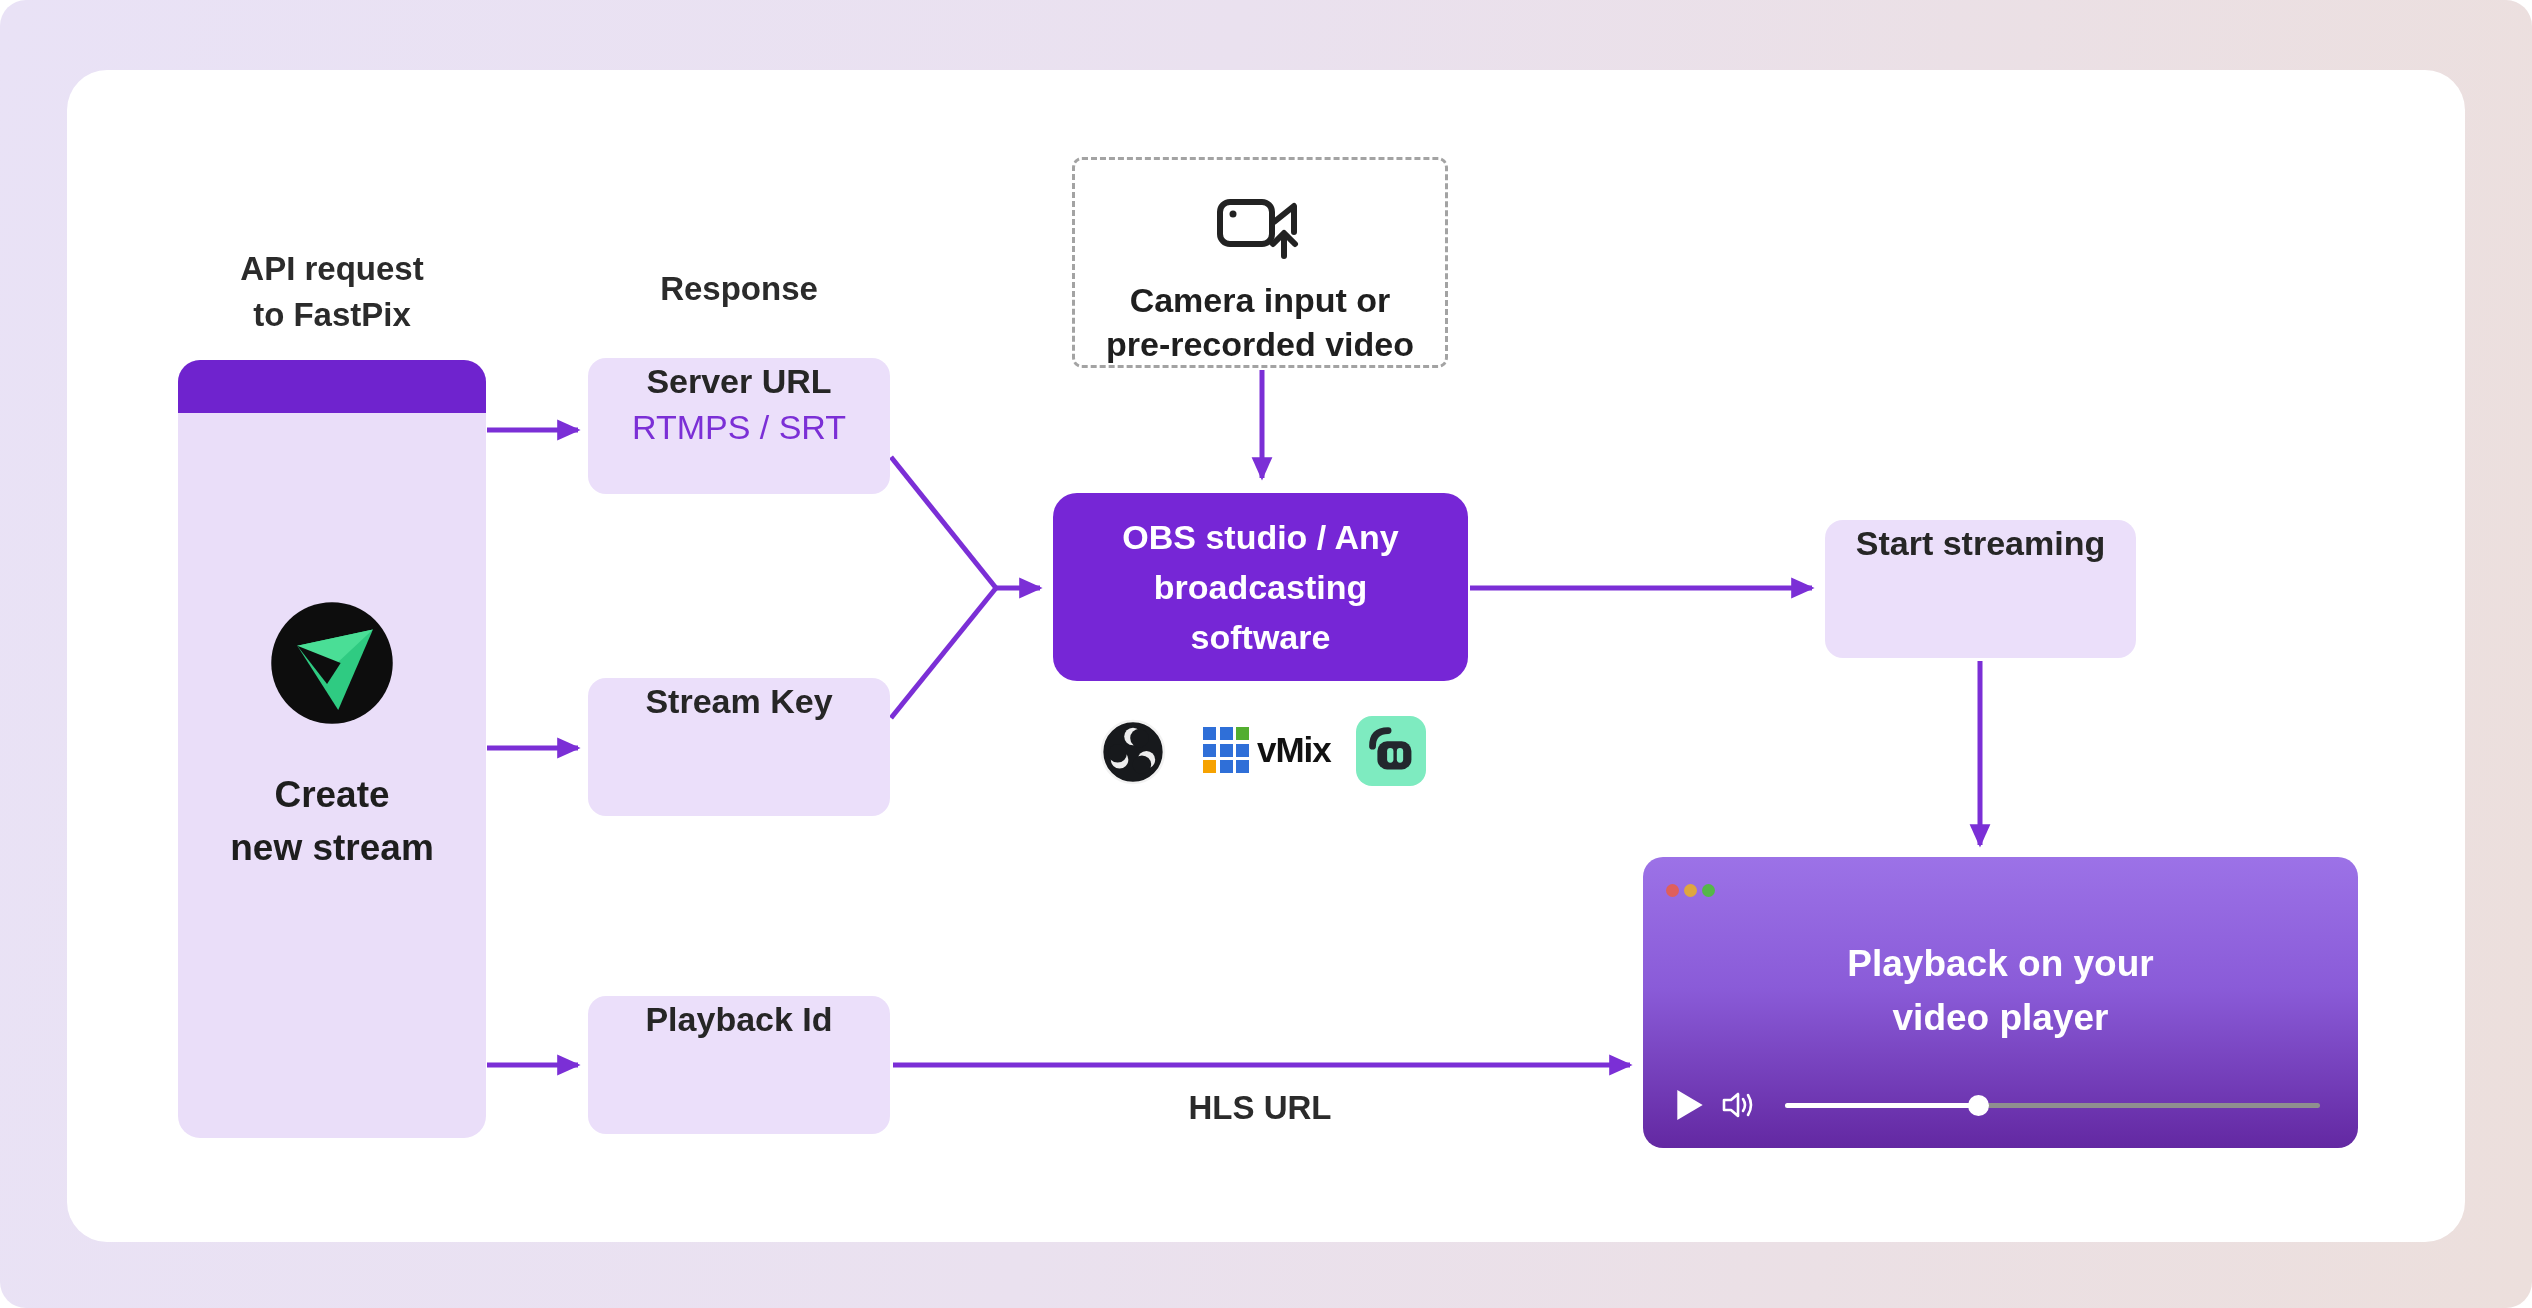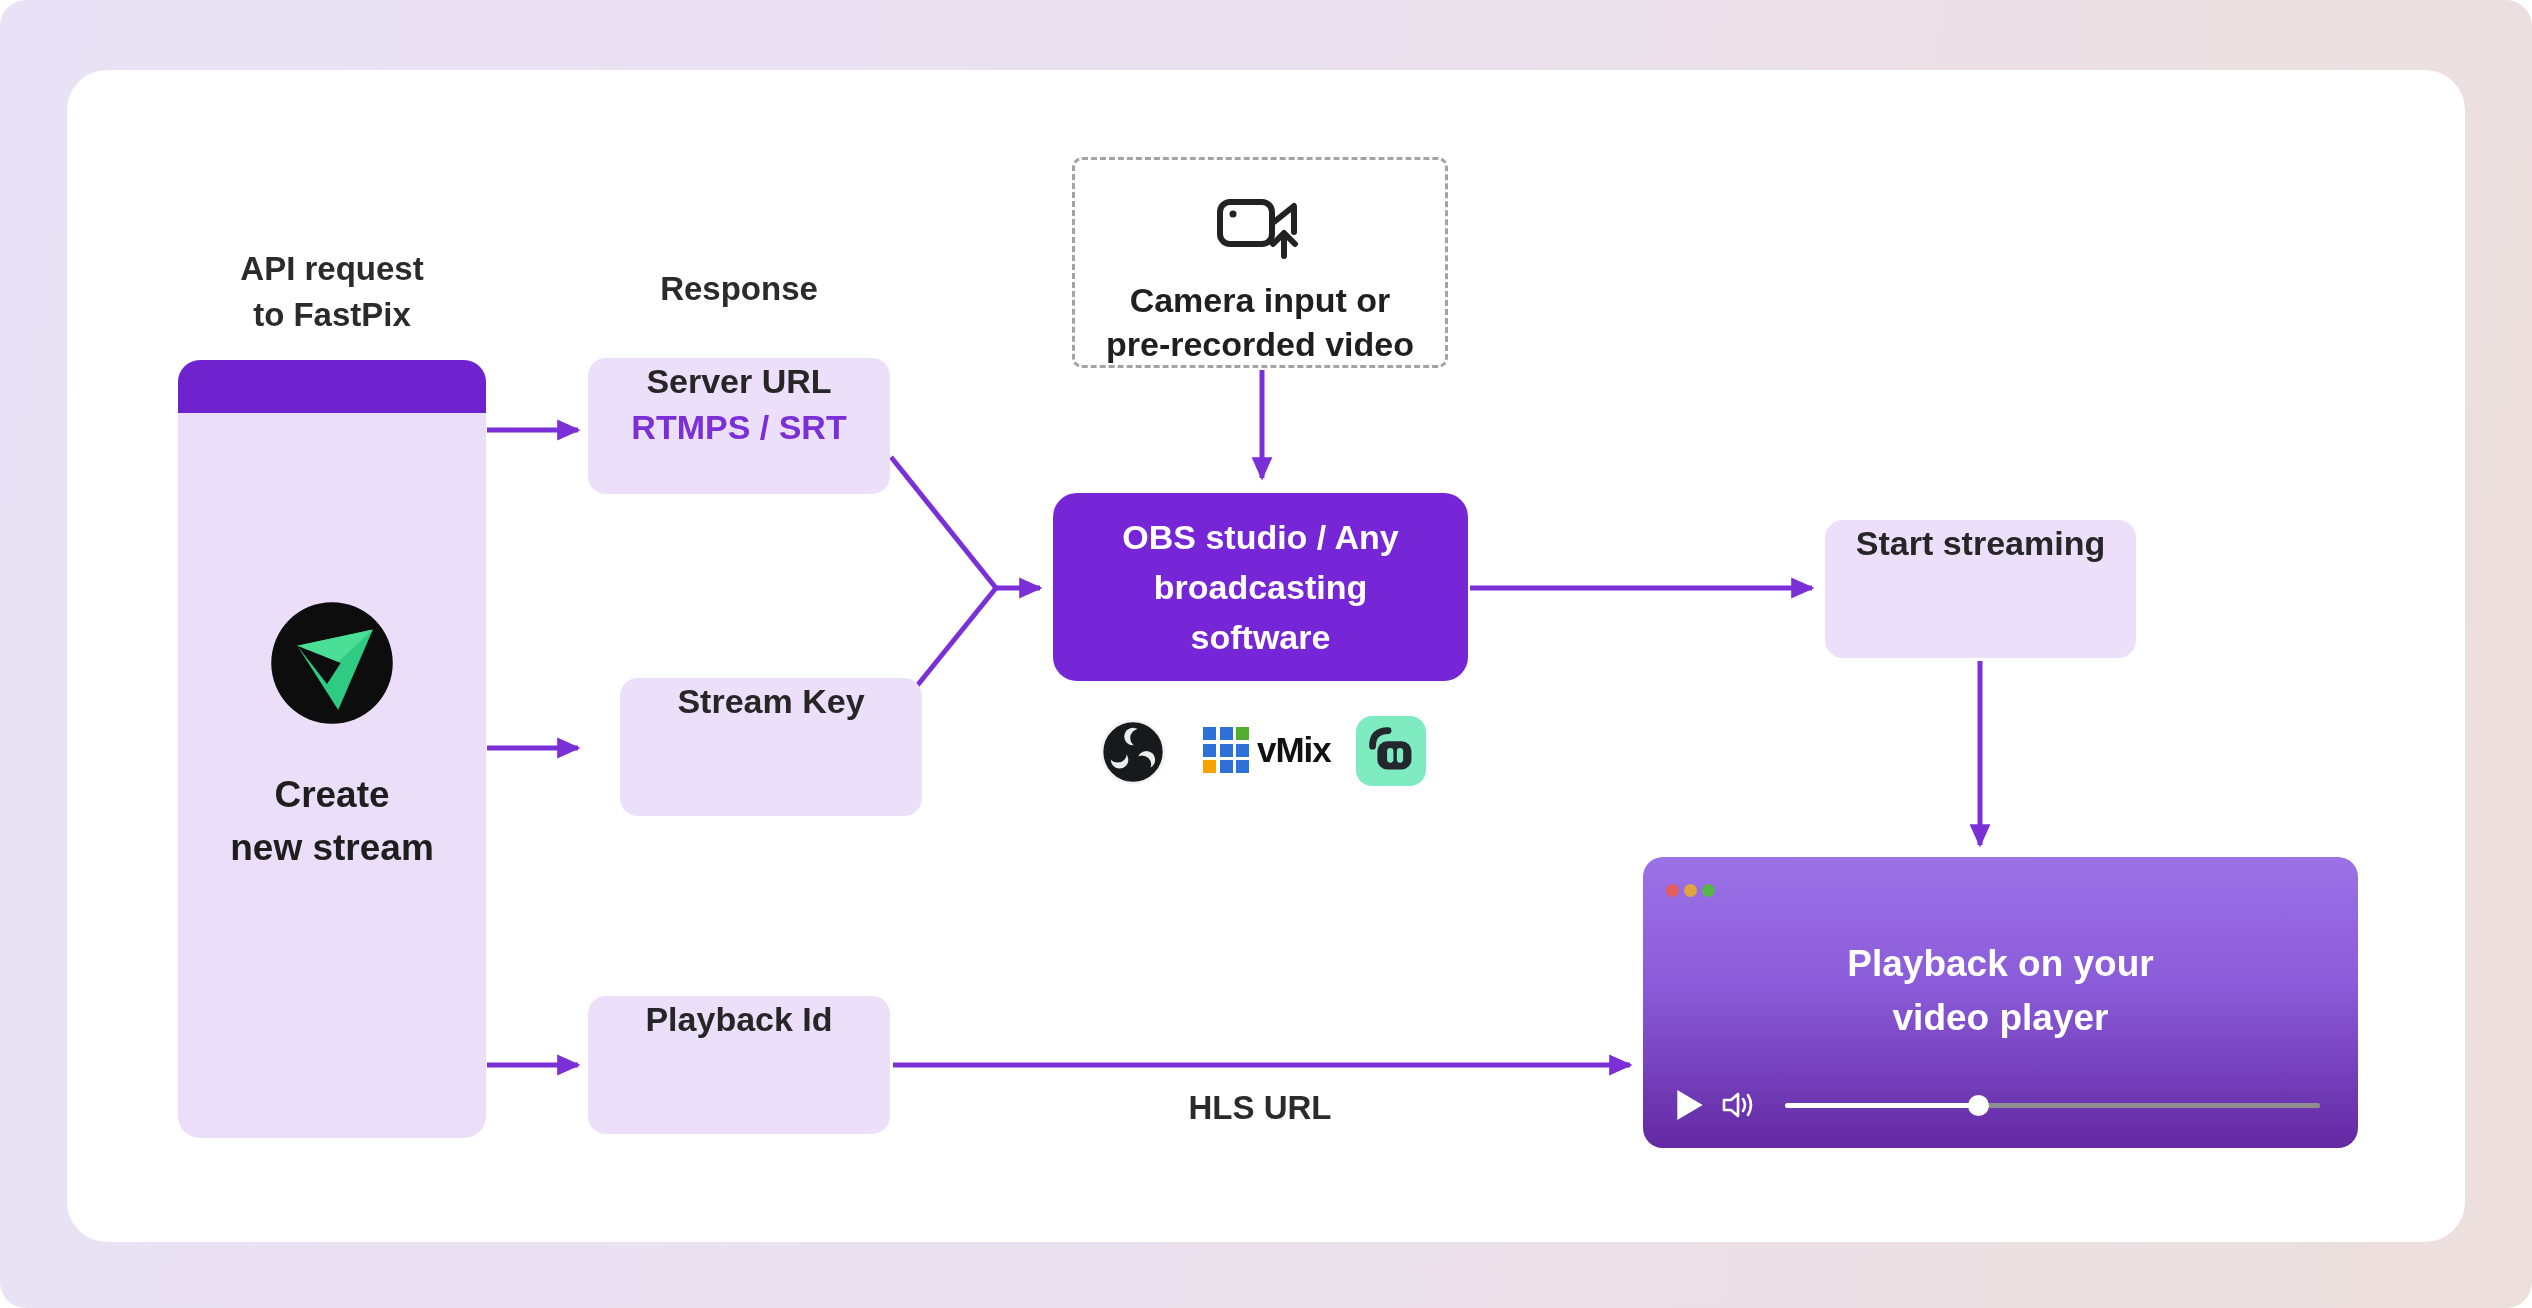--- a/index.html
+++ b/index.html
@@ -7,21 +7,21 @@
            background:linear-gradient(100deg,#E9E2F6 0%, #EAE1EF 45%, #ECDFDC 100%); }
   .card  { position:absolute; left:67px; top:70px; width:2398px; height:1172px; background:#ffffff; border-radius:40px; }
   .connectors { position:absolute; left:0; top:0; width:2532px; height:1308px; pointer-events:none; }
 
   .lbl { position:absolute; text-align:center; color:#2b2b2b; font-weight:600; font-size:33px; line-height:46px; }
   .lbl span { display:block; }
 
   .pill { position:absolute; background:#EBDFFA; border-radius:18px; display:flex; flex-direction:column;
           align-items:center; }
   .pill-title { font-size:34px; font-weight:700; color:#262626; line-height:46px; }
-  .pill-sub   { font-size:34px; font-weight:700; color:#7B2FD6; line-height:46px; }
+  .pill-sub   { font-size:34px; font-weight:400; color:#7B2FD6; line-height:46px; }
 
   .tall-box { position:absolute; left:178px; top:360px; width:308px; height:778px; background:#EADEF9; border-radius:22px; }
   .tall-header { position:absolute; left:0; top:0; width:100%; height:53px; background:#6F23CE; border-radius:22px 22px 0 0; }
   .fastpix-logo { position:absolute; left:50%; top:241px; transform:translateX(-50%); width:124px; height:124px; }
   .create-text { position:absolute; left:0; top:408px; width:100%; text-align:center;
                  font-size:37px; font-weight:700; color:#1E1E1E; line-height:53px; }
   .create-text span { display:block; }
 
   .camera-box { position:absolute; left:1072px; top:157px; width:376px; height:211px; background:#ffffff;
                 border:3px dashed #A3A3A3; border-radius:10px; box-sizing:border-box; }
@@ -103,21 +103,21 @@
 
   <div class="lbl" style="left:589px; top:266px; width:300px;">
     <span>Response</span>
   </div>
 
   <div class="pill" style="left:588px; top:358px; width:302px; height:136px;">
     <div class="pill-title">Server URL</div>
     <div class="pill-sub">RTMPS / SRT</div>
   </div>
 
-  <div class="pill" style="left:620px; top:678px; width:302px; height:138px;">
+  <div class="pill" style="left:588px; top:678px; width:302px; height:138px;">
     <div class="pill-title">Stream Key</div>
   </div>
 
   <div class="pill" style="left:588px; top:996px; width:302px; height:138px;">
     <div class="pill-title">Playback Id</div>
   </div>
 
   <div class="camera-box">
     <div class="camera-icon">
       <svg viewBox="0 0 100 84" width="100" height="84">

